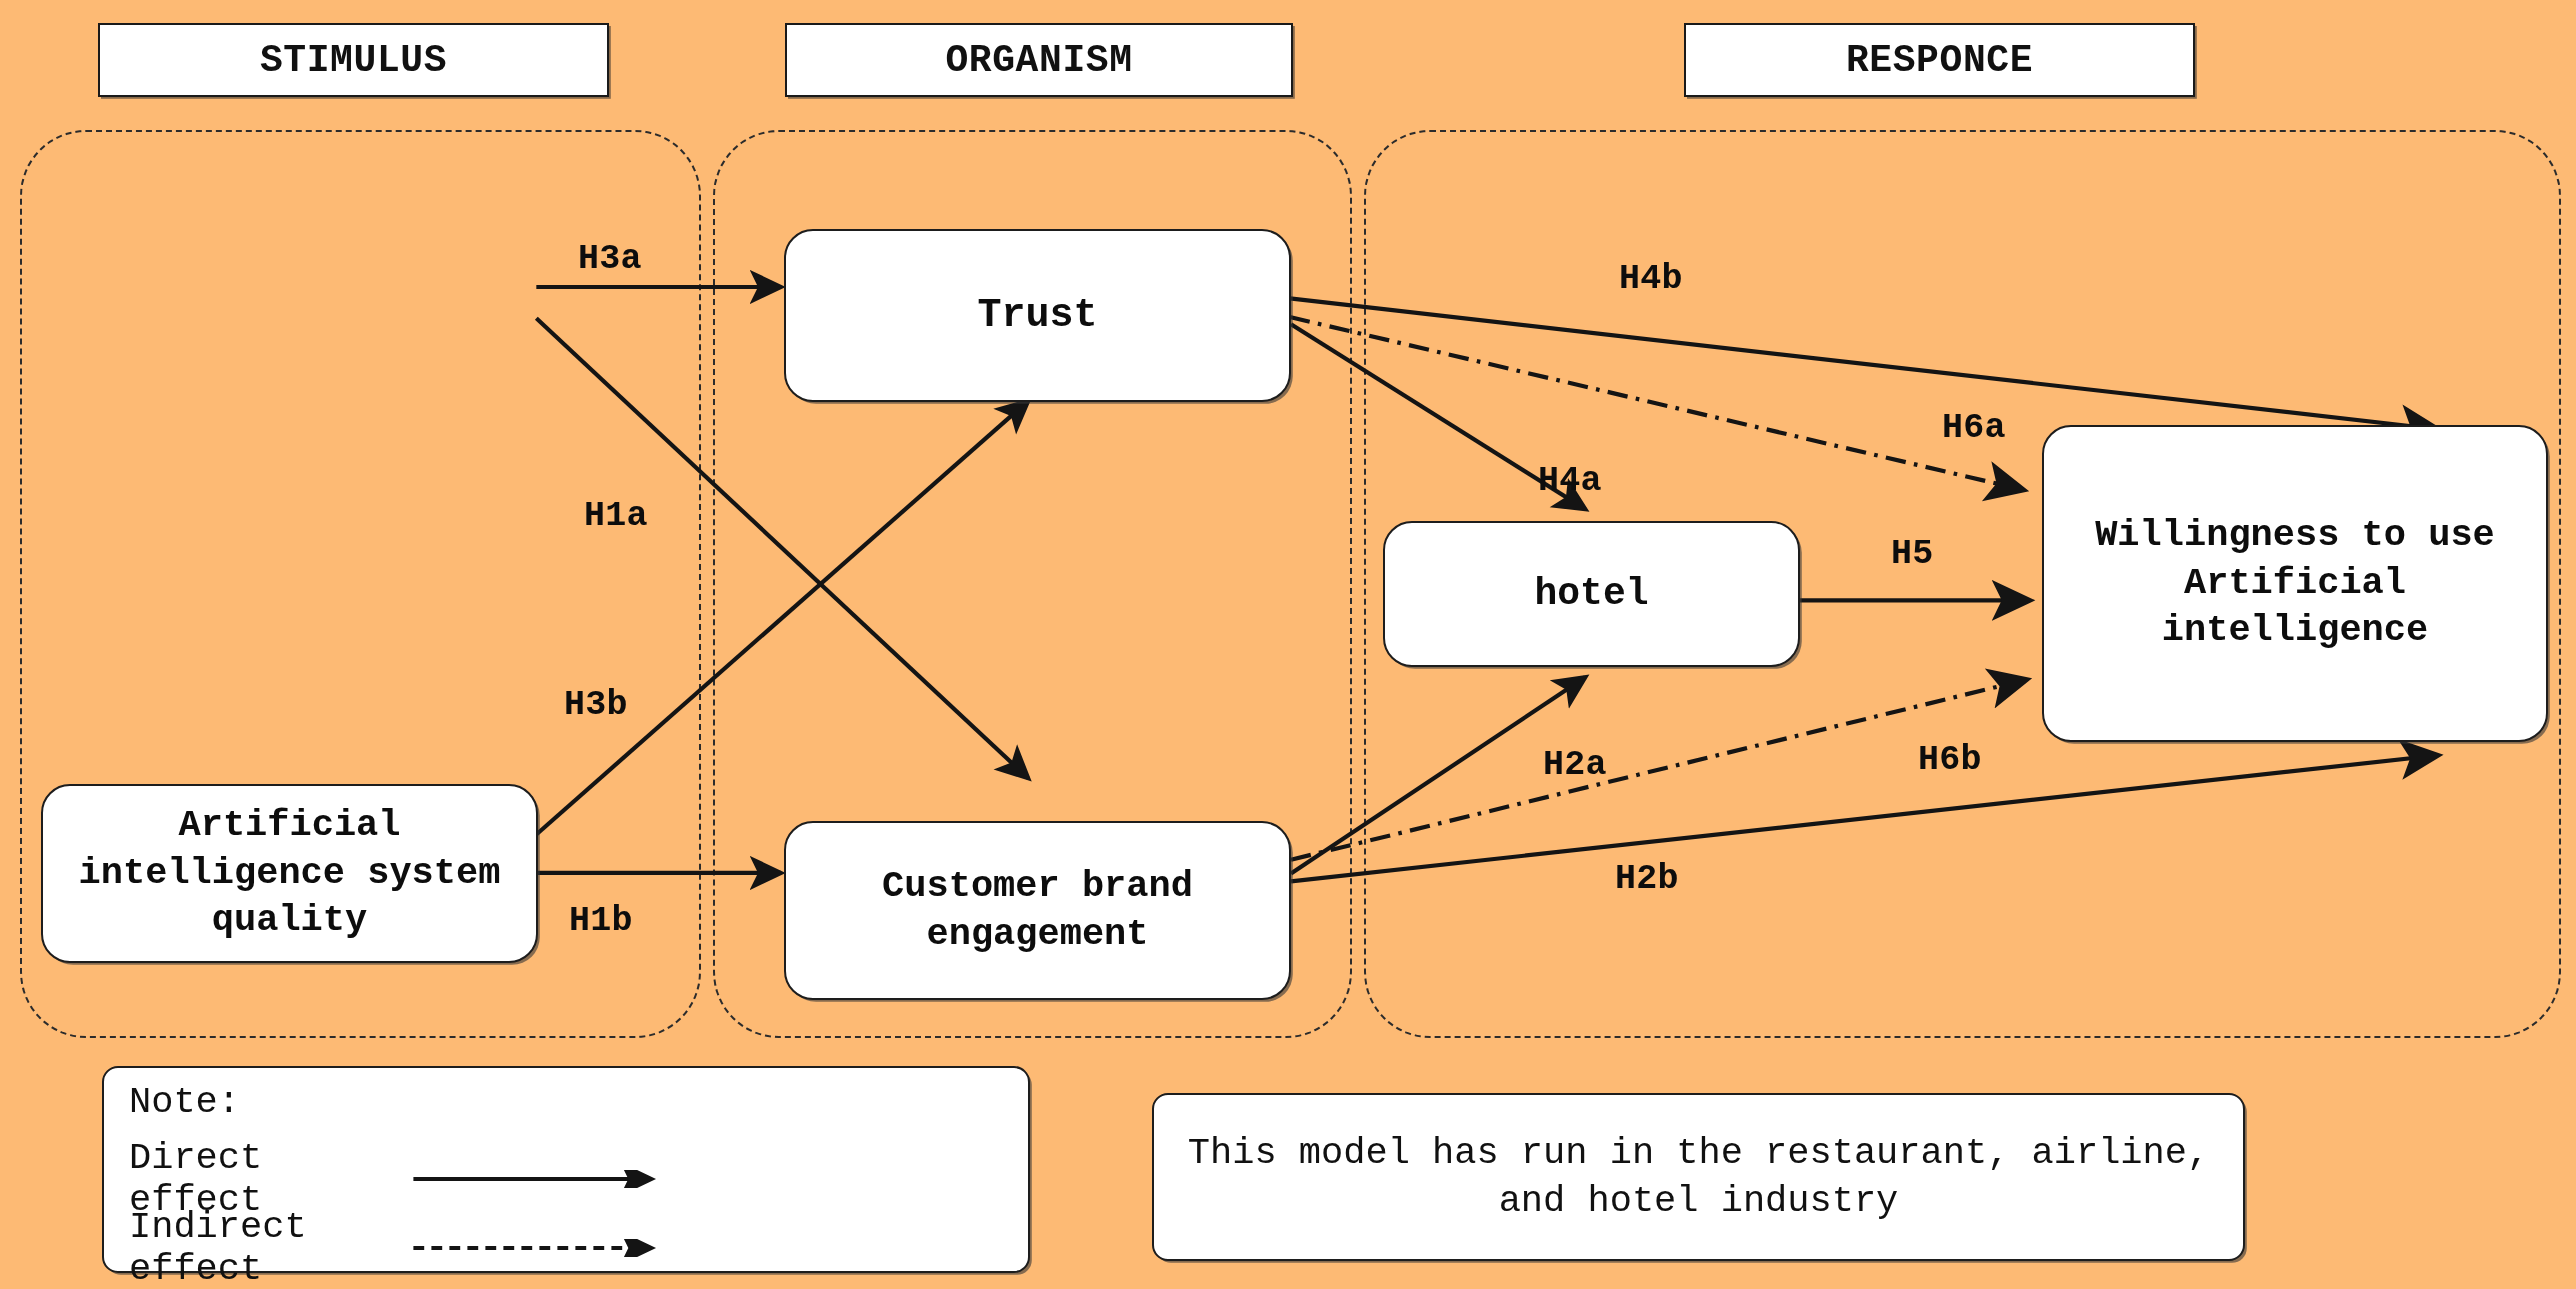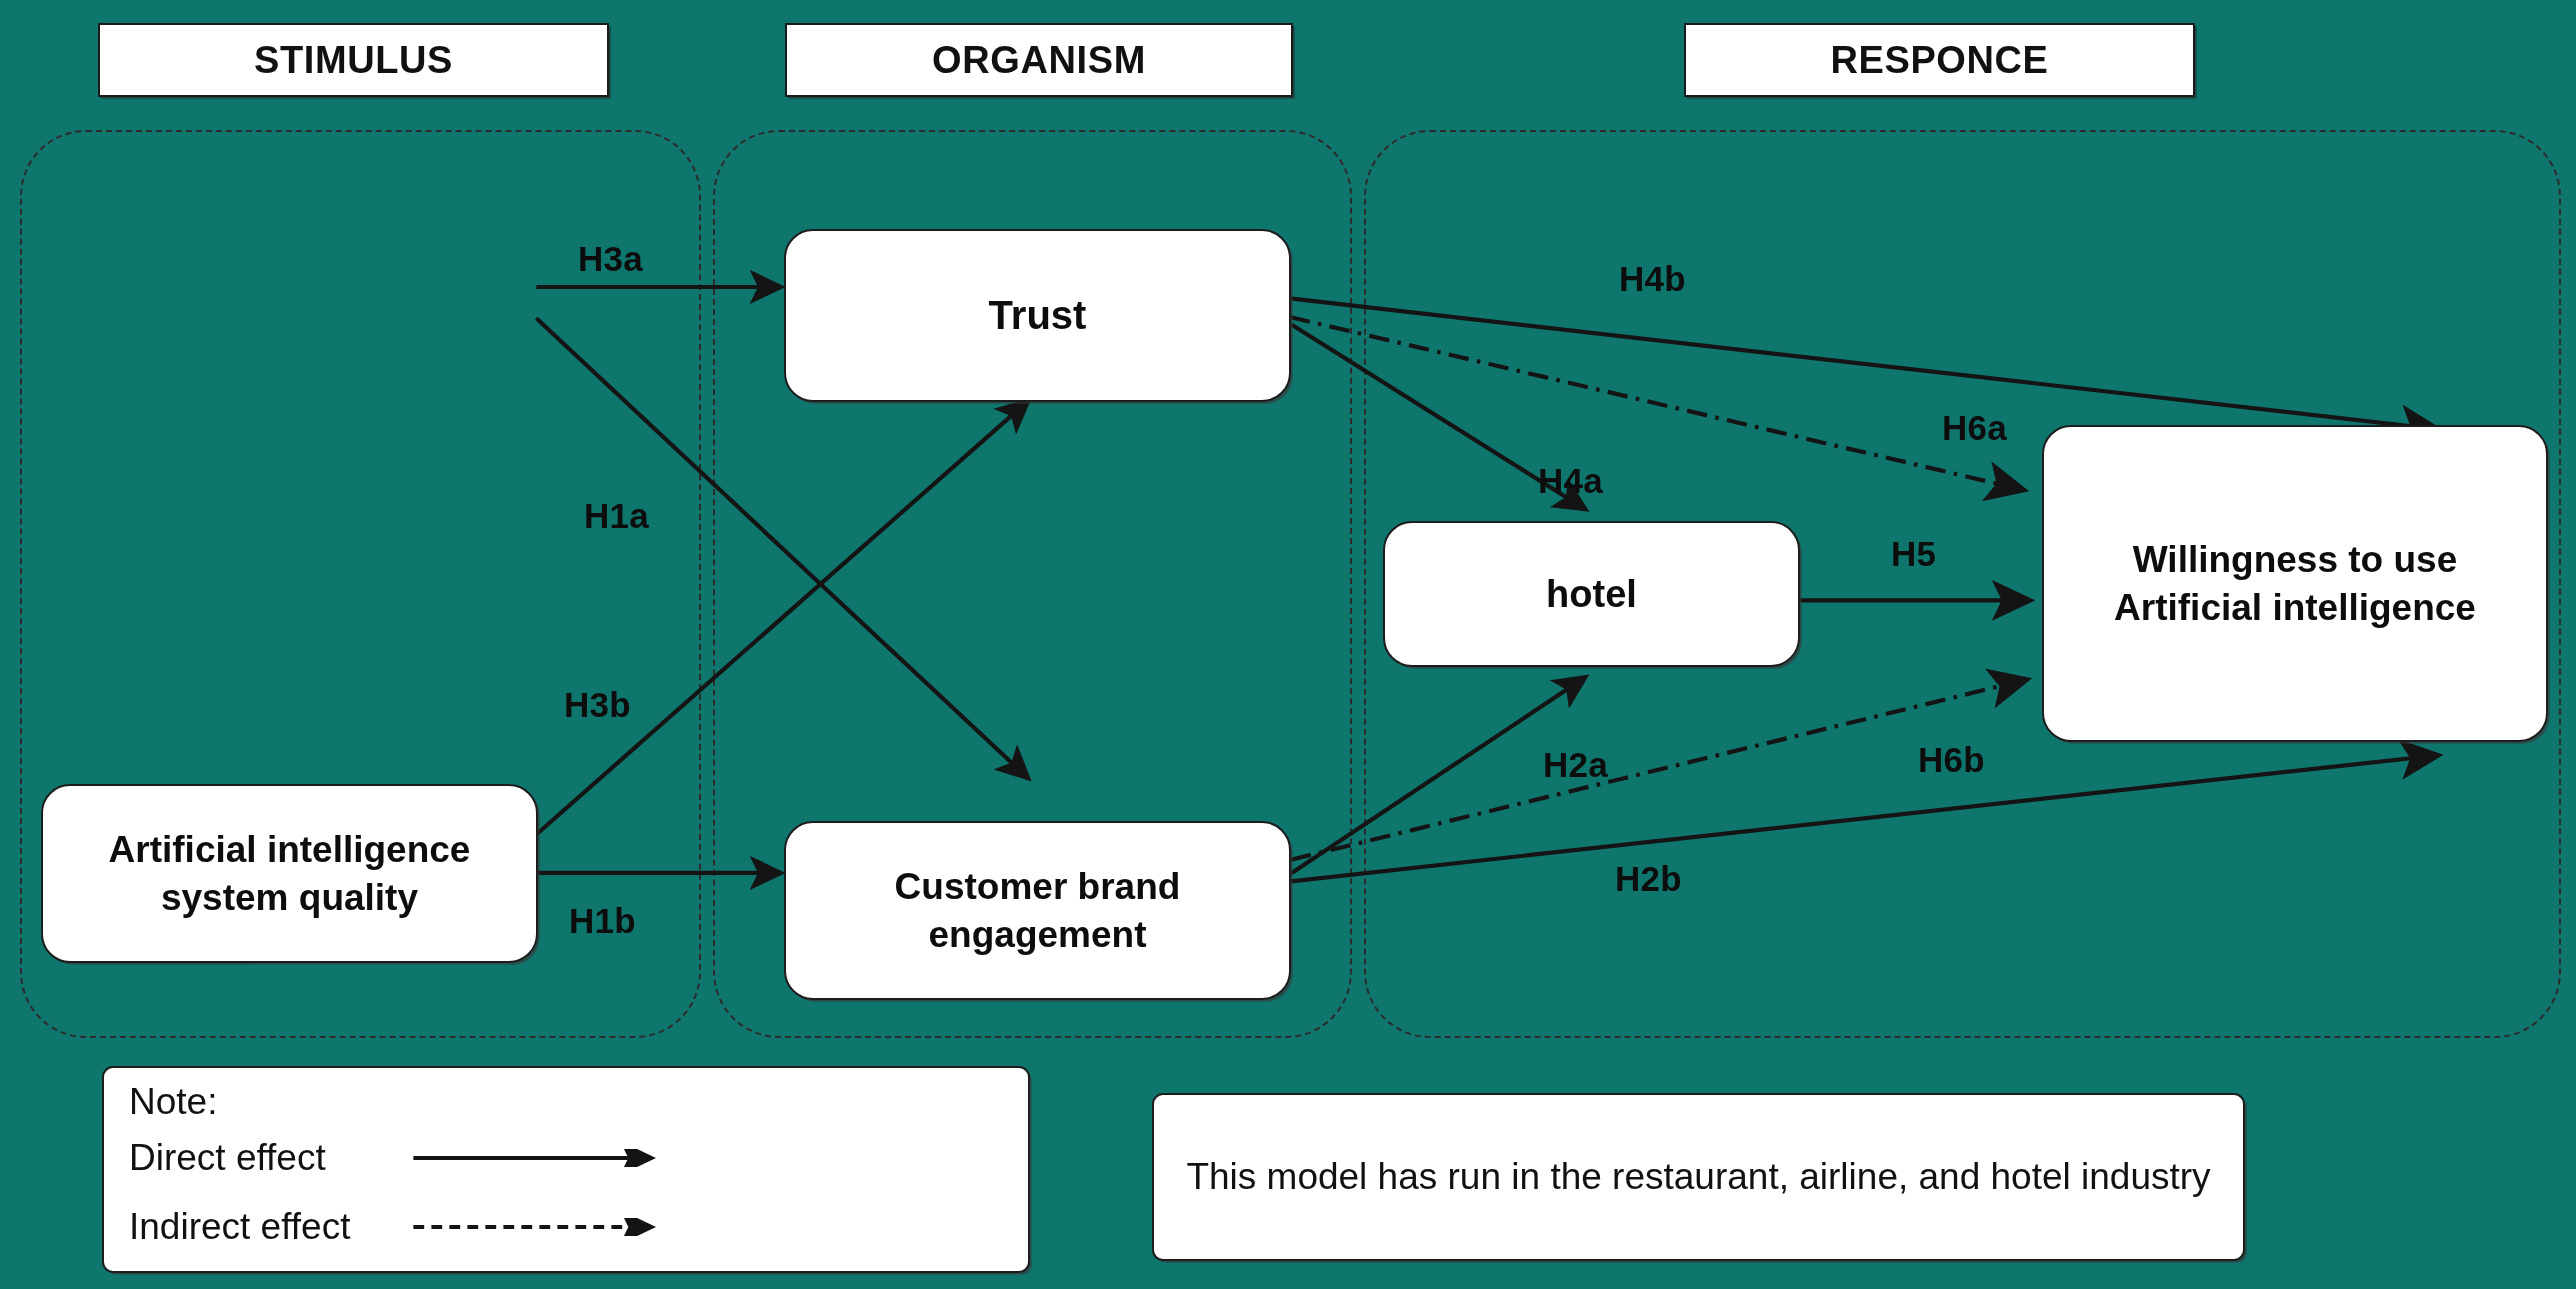--- a/index.html
+++ b/index.html
@@ -1,20 +1,20 @@
 <!DOCTYPE html>
 <html style="font-size:9.6px"><head>
 <meta charset="utf-8">
 <style>
   html,body{margin:0;padding:0;background:#ffffff;}
   #stage{
     position:relative;
     width:2576px;height:1289px;
-    background:#0f766e;
-    font-family:Liberation Sans, sans-serif;
+    background:#fdba74;
+    font-family:Liberation Mono, monospace;
     overflow:hidden;
   }
   svg#wires{position:absolute;left:0;top:0;width:2576px;height:1289px;pointer-events:none;}
 
   
   .section-header{
     position:absolute;
     border:2.4px solid #1a1a1a;
     background:#ffffff;
     box-shadow:2.4px 2.4px 0 -0.6px rgba(40,40,40,.55);
@@ -54,21 +54,21 @@
     font-weight:bold;
     color:#0d0d0d;
     white-space:nowrap;
     letter-spacing:0.3px;
   }
 
   
   .card{
     position:absolute;
     border:2.4px solid #1d1d1d;
-    border-radius:11px;
+    border-radius:16px;
     background:#ffffff;
     box-shadow:3px 3px 0 -1.2px rgba(55,55,55,.6);
     box-sizing:border-box;
   }
   .note-title{position:absolute;left:25px;top:13.2px;font-size:37px;color:#111;}
   .legend-row{position:absolute;left:25px;display:flex;align-items:center;}
   .legend-text{font-size:37px;color:#111;width:282px;}
   .legend-art{position:relative;width:252px;height:18px;}
 
   .caption{

